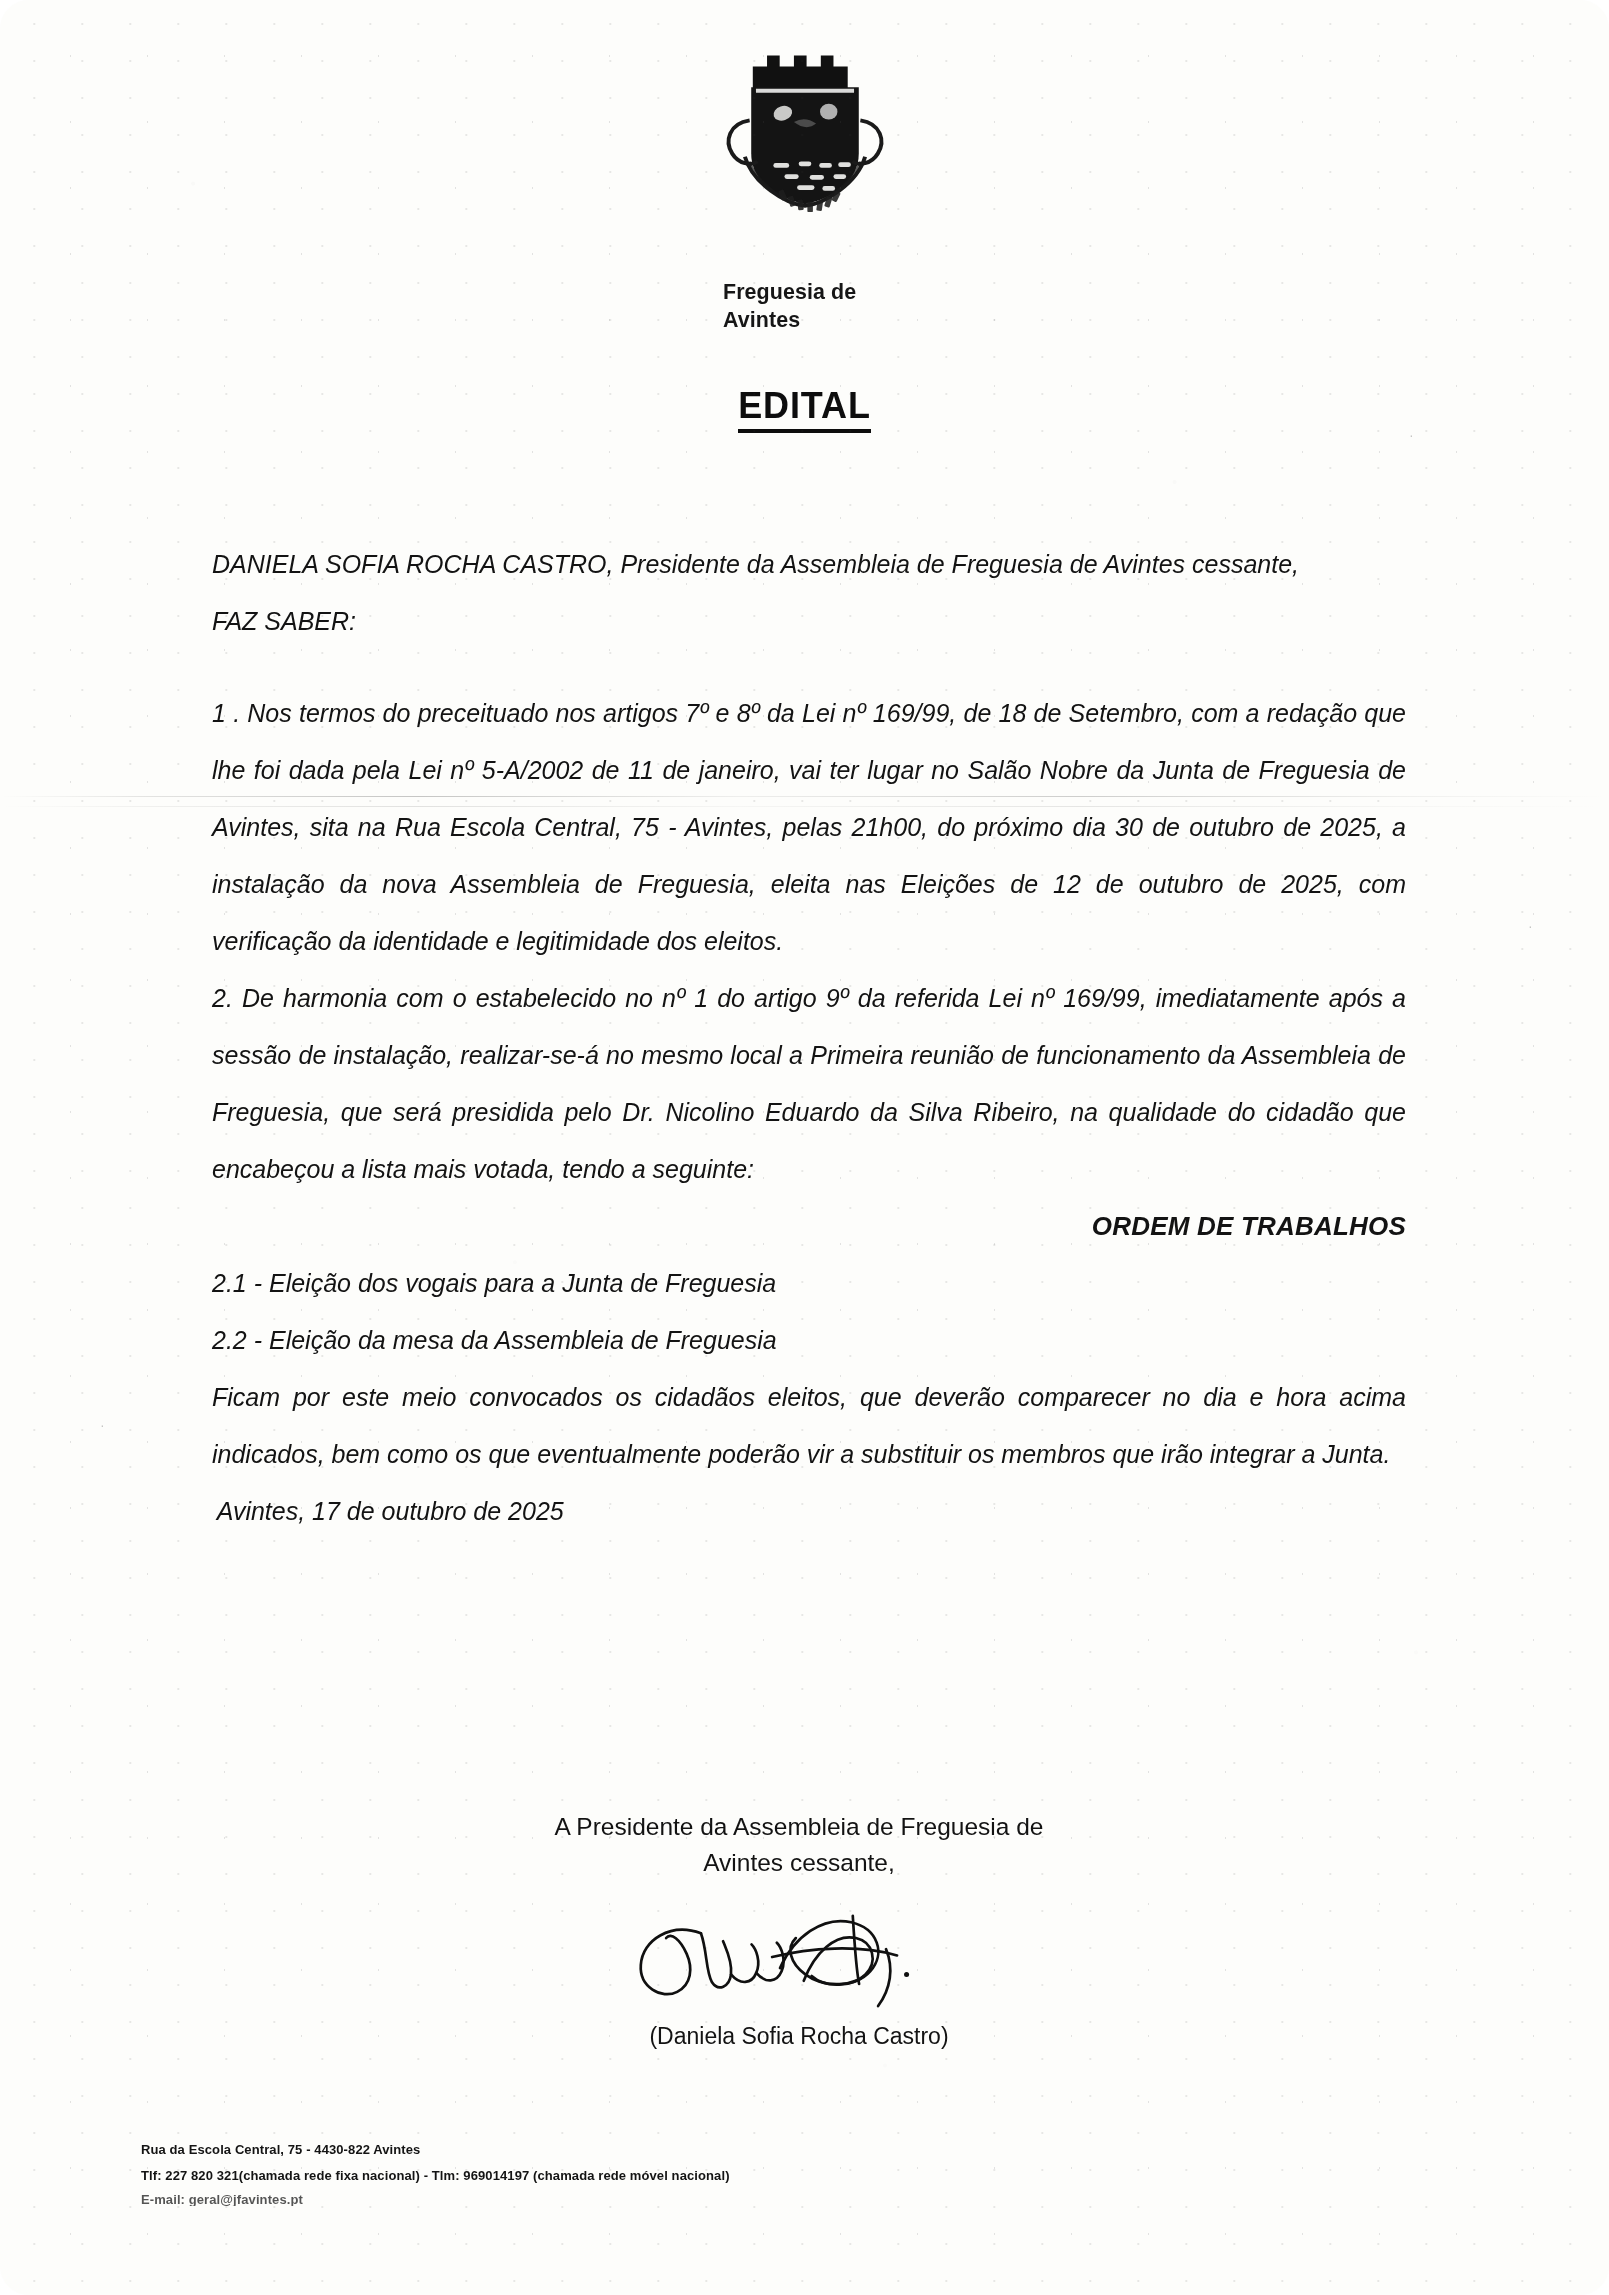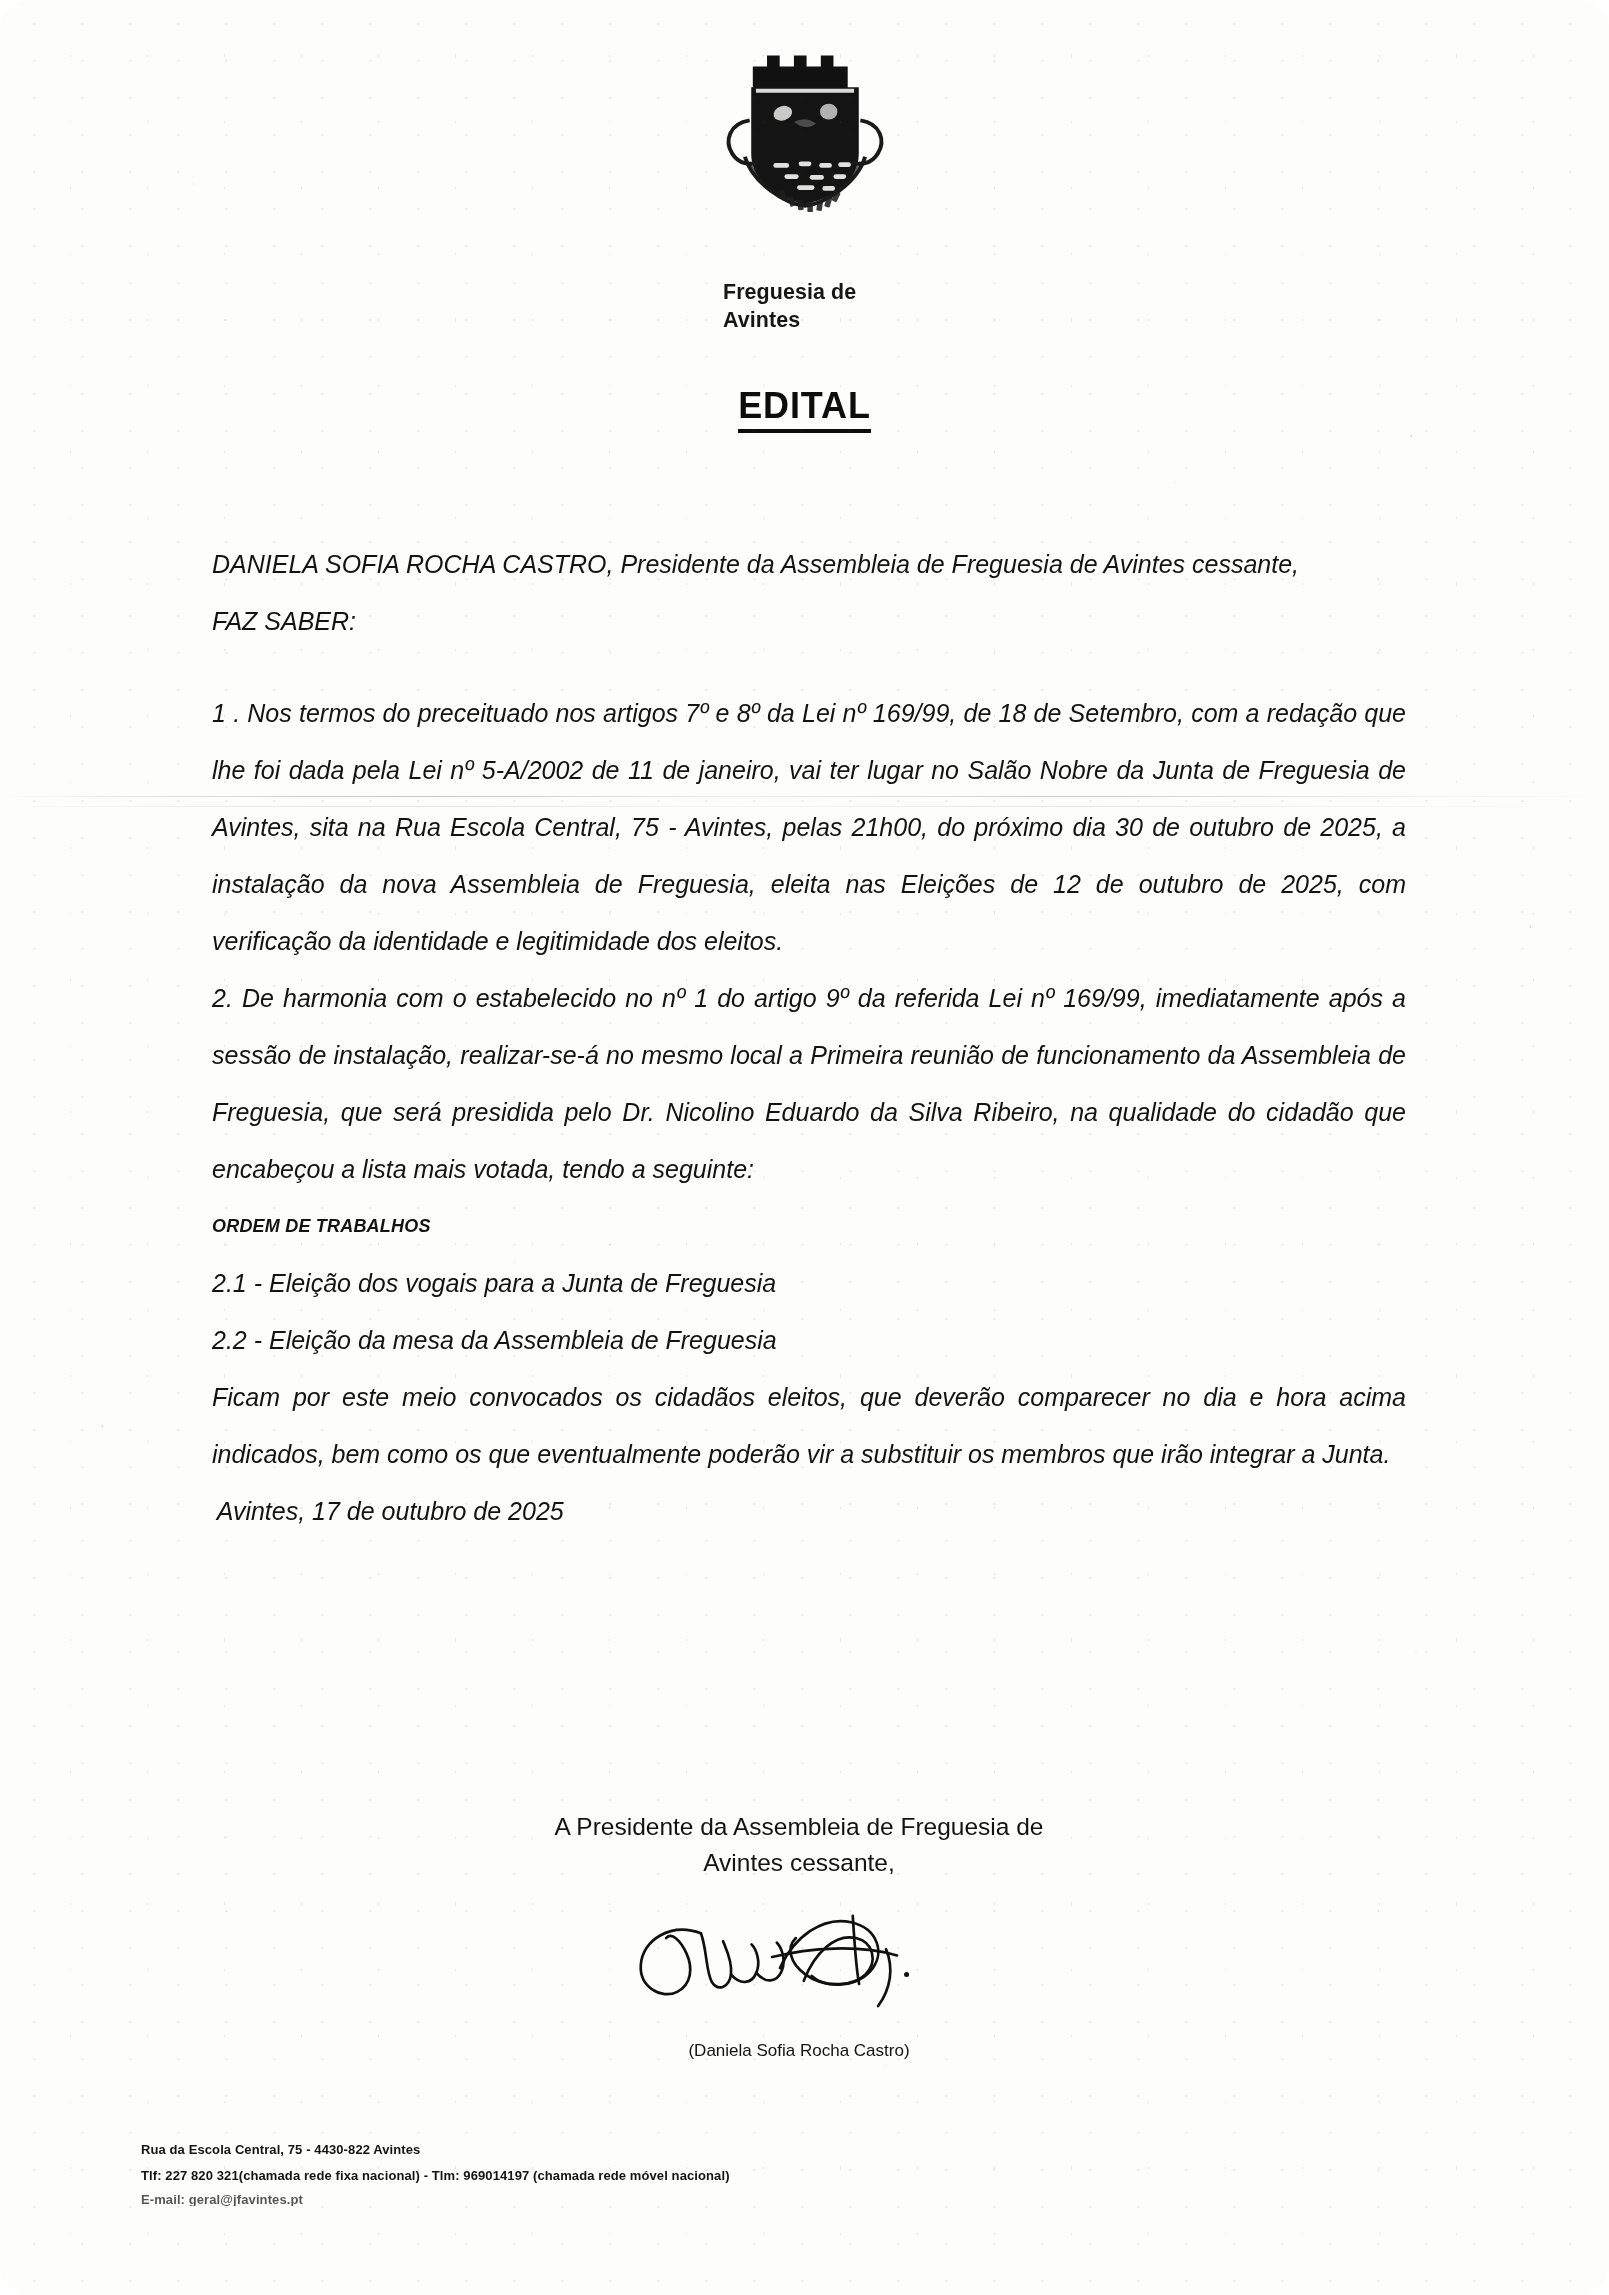--- a/index.html
+++ b/index.html
@@ -108,23 +108,23 @@
   .para {
     margin: 0;
     text-align: justify;
     text-justify: inter-word;
   }
   .para.noindent { text-align: left; }
   .para + .para { margin-top: 0; }
   .gap-md { height: 35px; }
 
   .centered-heading {
-    text-align: left;
+    text-align: right;
     font-weight: 700;
-    font-size: 18px;
+    font-size: 26px;
     letter-spacing: 0.2px;
   }
 
   .agenda-item {
     text-align: left;
   }
 
   .place-date {
     margin-top: 41px;
     padding-left: 4.7px;
@@ -142,22 +142,22 @@
     line-height: 36px;
     color: #131313;
   }
   .sig-image {
     margin: 11px auto 0;
     width: 348px;
     height: 119px;
     display: block;
   }
   .sig-name {
-    margin-top: 22px;
-    font-size: 17px;
+    margin-top: 7px;
+    font-size: 23px;
     color: #131313;
   }
 
   
   .footer {
     position: absolute;
     left: 141px;
     top: 2137px;
     width: 1108px;
     font-size: 13px;

